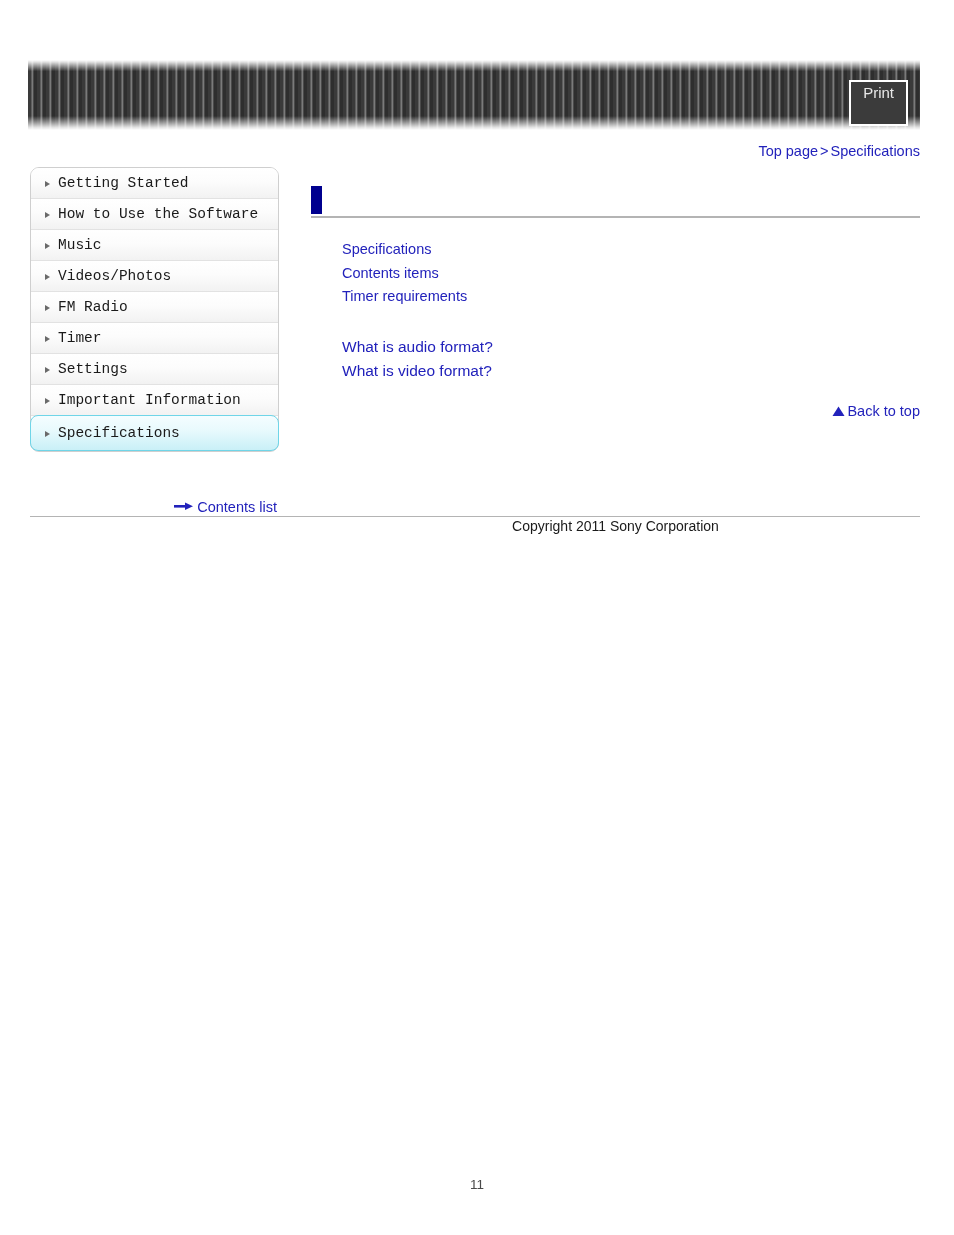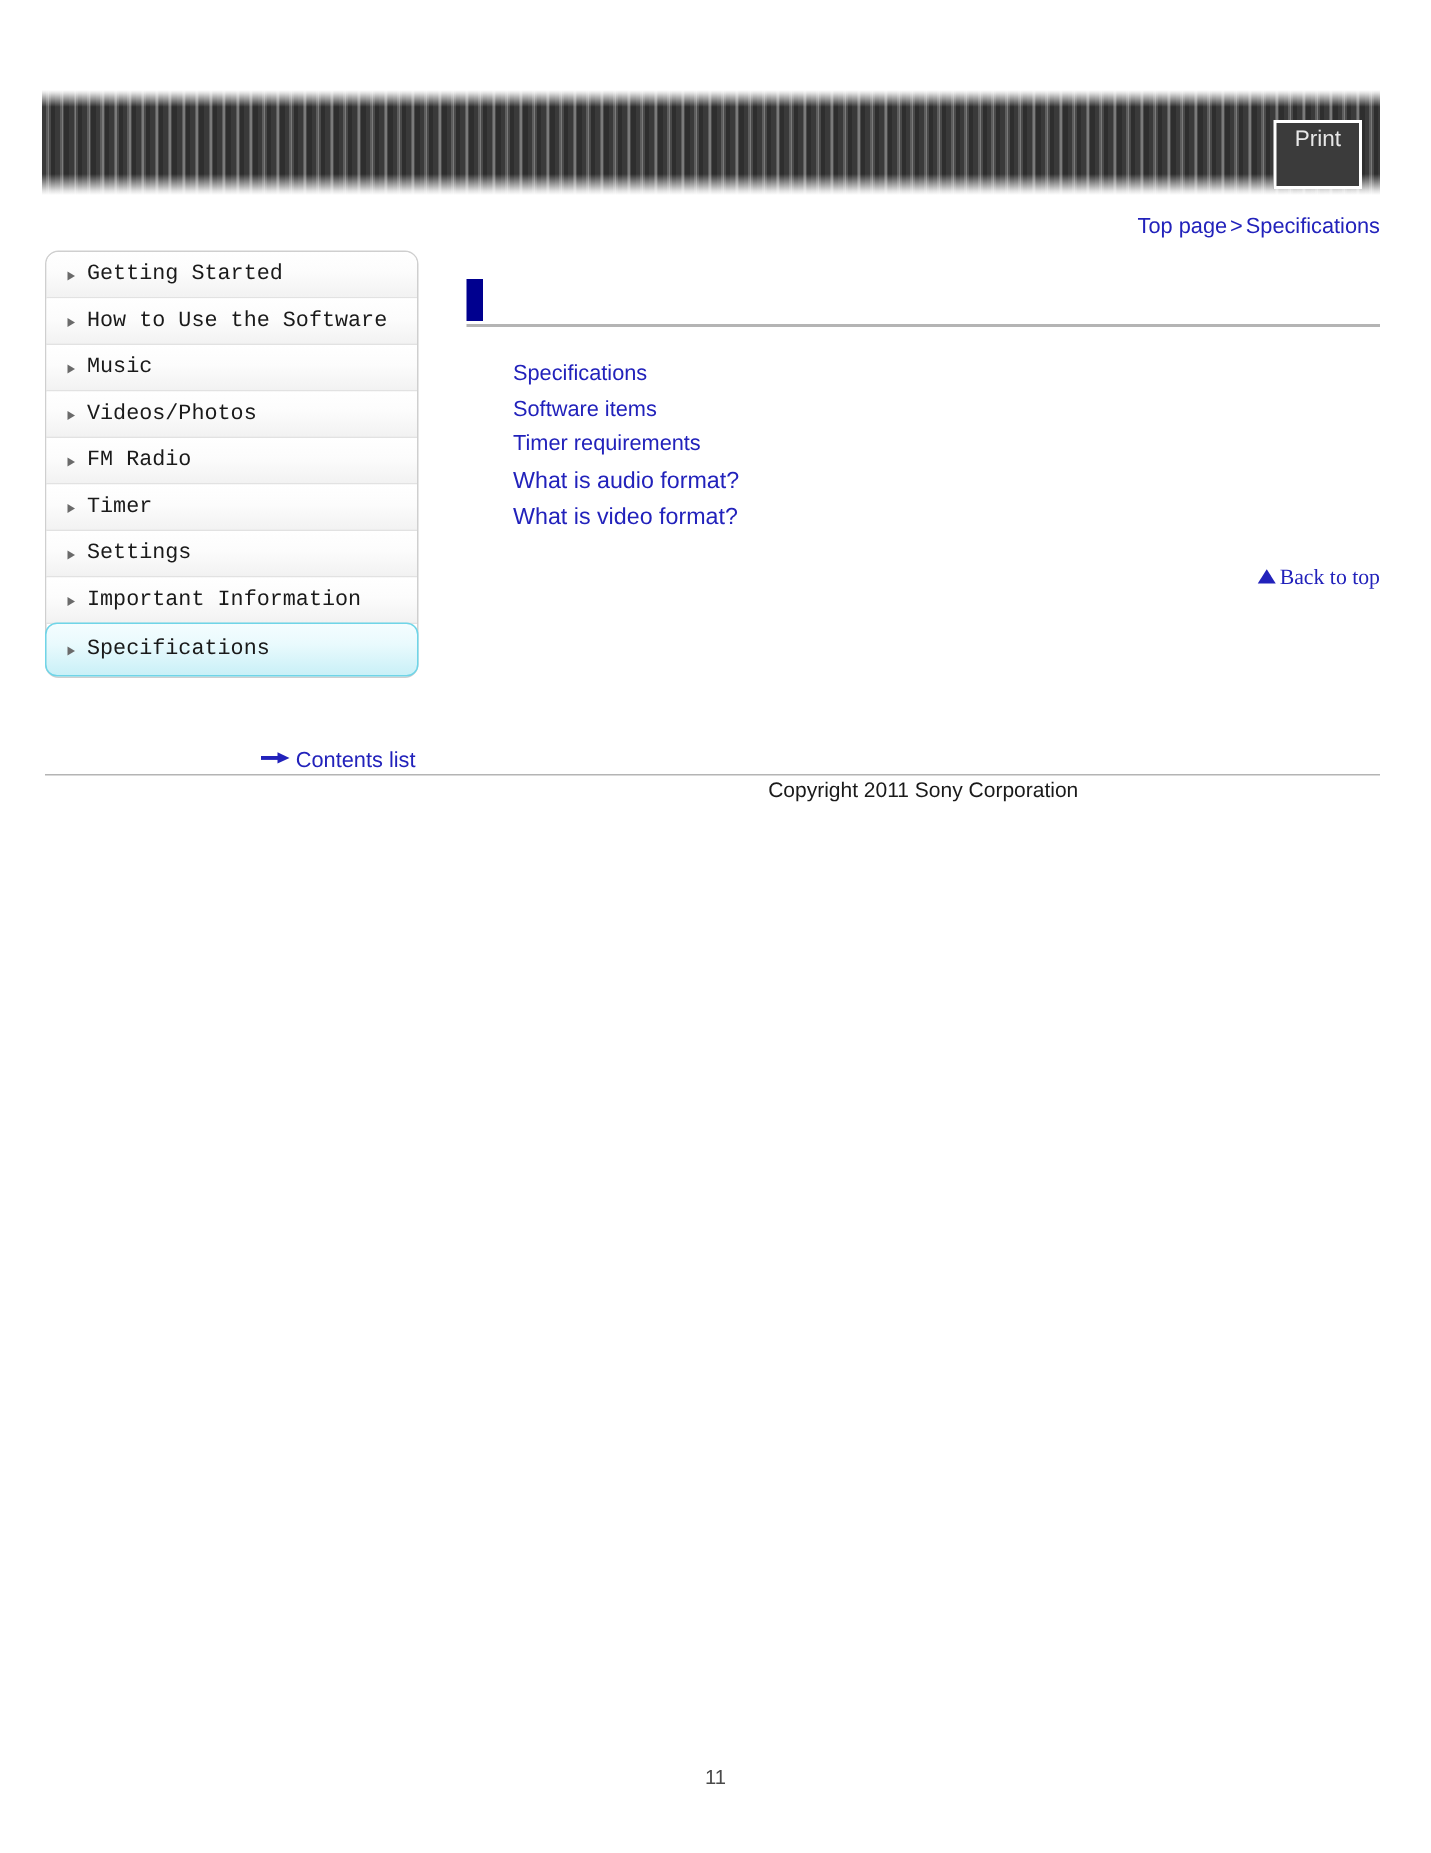--- a/index.html
+++ b/index.html
@@ -172,21 +172,21 @@
     font-weight: bold;
     color: #111111;
     line-height: 26px;
   }
 
   .link-group {
     margin-top: 0;
     padding-left: 31px;
   }
   .link-group.first { margin-top: 20px; }
-  .link-group.second { }
+  .link-group.second { margin-top: 26px; }
   .link-group a {
     display: block;
     color: #2222bb;
     text-decoration: none;
     white-space: nowrap;
   }
   .link-group.first a {
     font-size: 14.5px;
     line-height: 23.5px;
   }
@@ -197,21 +197,20 @@
 
   .back-to-top {
     margin-top: 19px;
     text-align: right;
     font-size: 14.5px;
     white-space: nowrap;
   }
   .back-to-top a {
     color: #2222bb;
     text-decoration: none;
-    font-family: Liberation Serif, serif;
   }
   .triangle-icon {
     display: inline-block;
     vertical-align: -1px;
     margin-right: 2px;
   }
 
   
   .footer-rule {
     position: absolute;
@@ -301,21 +300,21 @@
 </div>
 
 <main class="content">
   <div class="page-title-row">
     <span class="title-marker"></span>
     <span class="page-title"></span>
   </div>
 
   <div class="link-group first">
     <a href="#">Specifications</a>
-    <a href="#">Software items</a>
+    <a href="#">Contents items</a>
     <a href="#">Timer requirements</a>
   </div>
 
   <div class="link-group second">
     <a href="#">What is audio format?</a>
     <a href="#">What is video format?</a>
   </div>
 
   <div class="back-to-top">
     <span class="triangle-icon">

